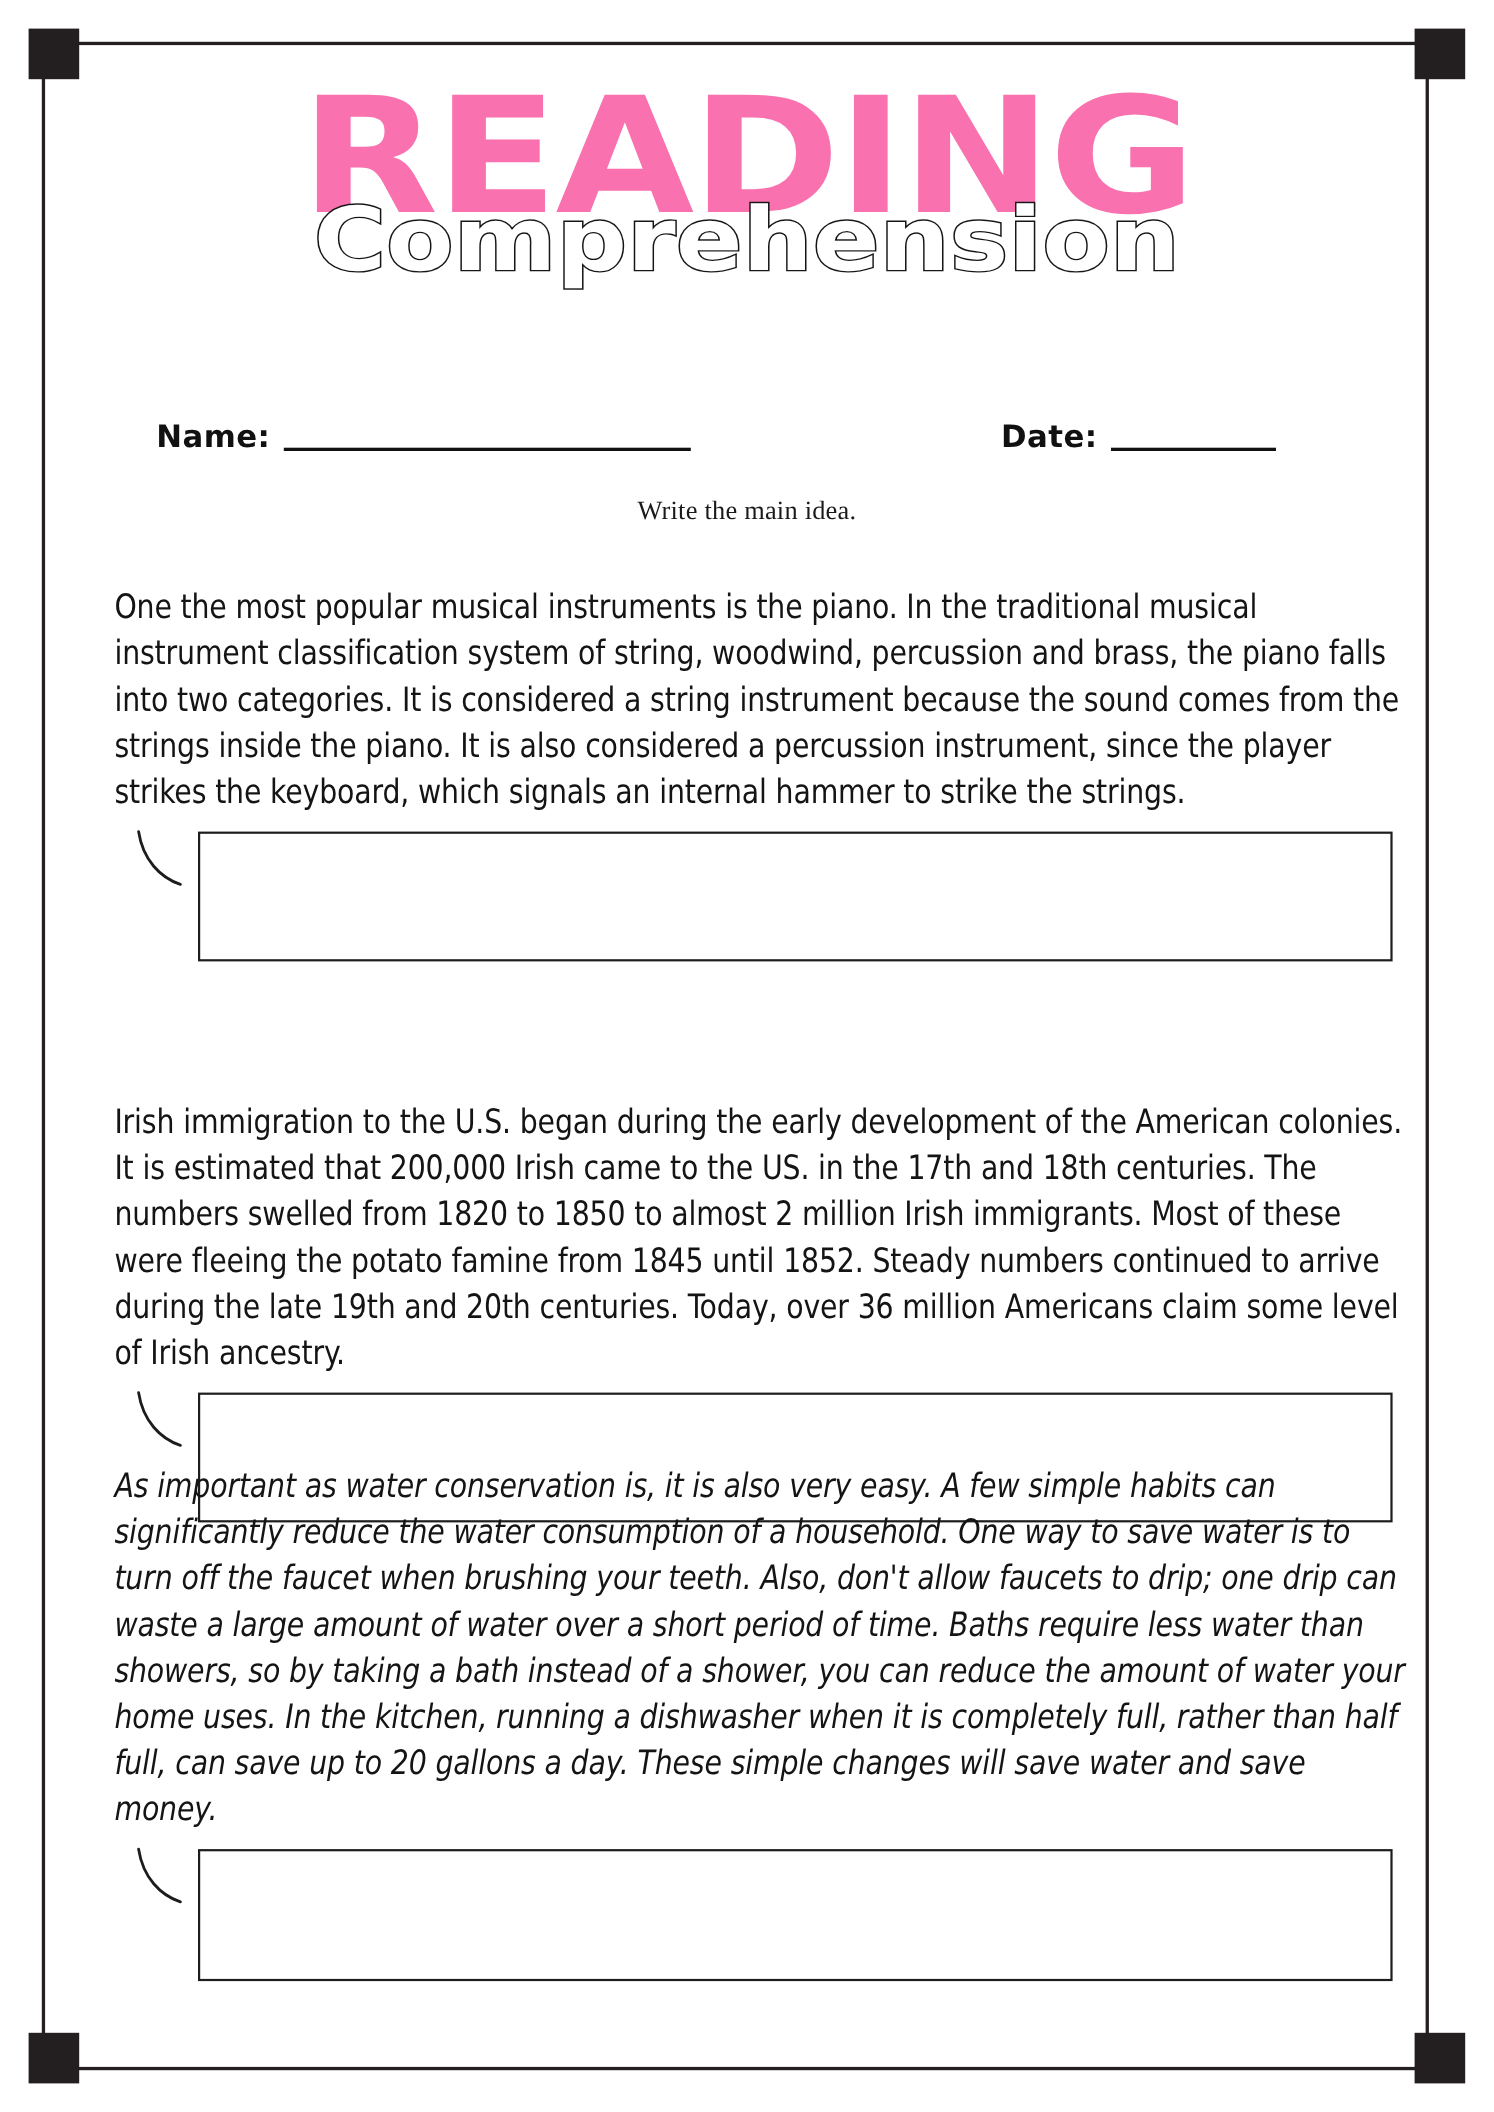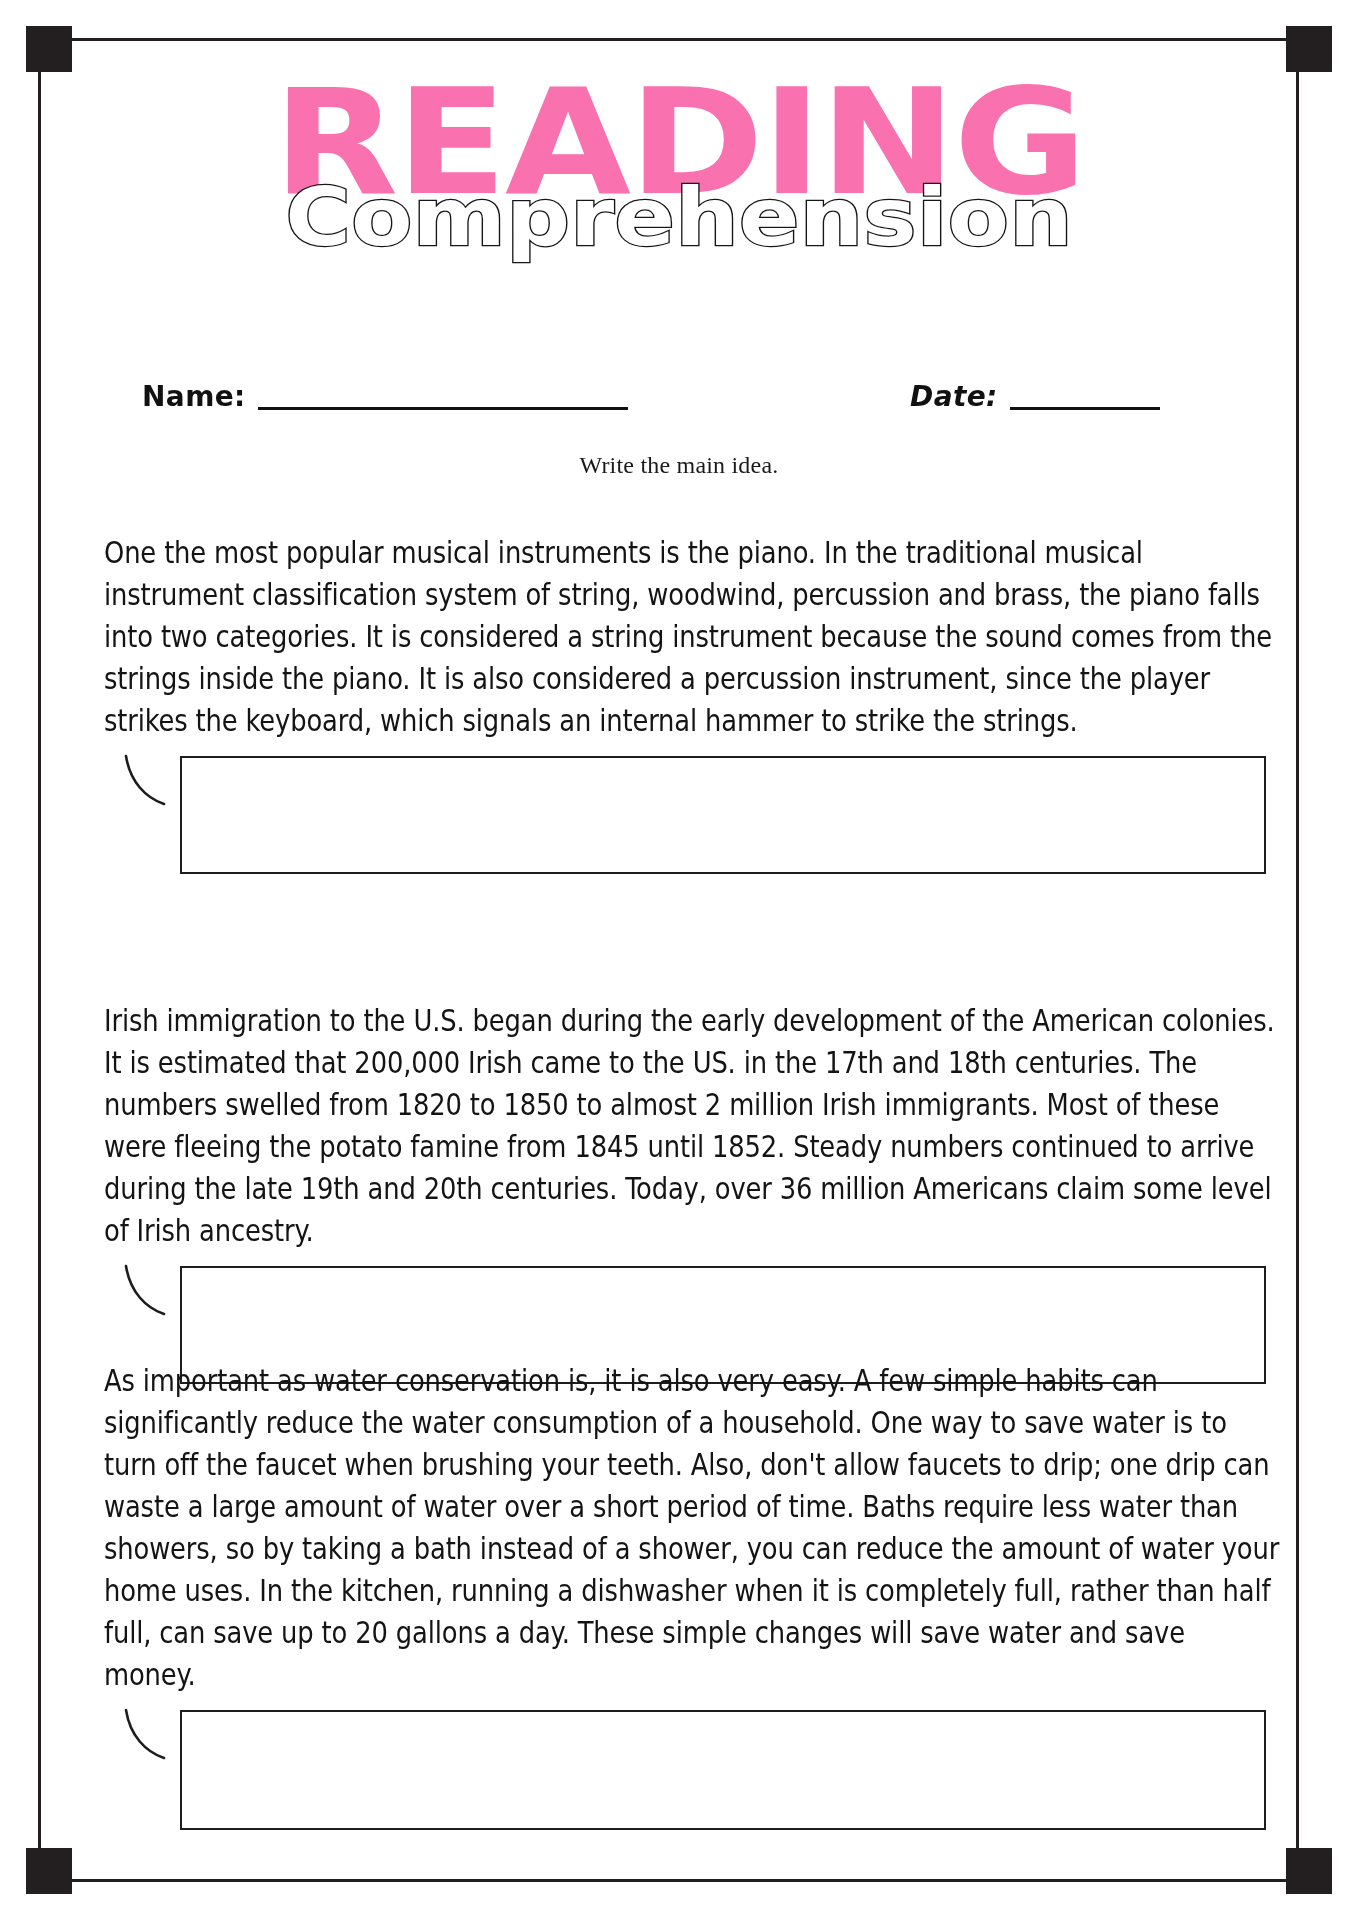--- a/index.html
+++ b/index.html
@@ -92,21 +92,21 @@
     width: 1110px;
     height: 44px;
   }
   .field-group {
     position: absolute;
     display: flex;
     align-items: center;
     gap: 12px;
   }
   .field-group.name-group { left: 42px;  top: 0; }
-  .field-group.date-group { left: 810px; top: 0; font-style: italic; }
+  .field-group.date-group { left: 810px; top: 0; }
 
   .field-label {
     font-family: "DejaVu Sans", sans-serif;
     font-size: 28px;
     font-weight: bold;
     color: #111111;
     letter-spacing: 0.4px;
     white-space: nowrap;
   }
   .field-rule {
@@ -132,21 +132,21 @@
 
   
   .section {
     position: absolute;
     left: 104px;
     width: 1180px;
     margin-top: 40px;
   }
   .section-1 { top: 492px; }
   .section-2 { top: 960px; }
-  .section-3 { top: 1320px; }
+  .section-3 { top: 1291px; font-style: italic; }
 
   .passage {
     font-family: "DejaVu Sans Condensed", "Liberation Sans Narrow", "Liberation Sans", sans-serif;
     font-size: 30.5px;
     line-height: 42px;
     color: #141414;
     letter-spacing: -0.15px;
     text-align: left;
     margin: 0 0 6px 0;
     transform: scaleX(0.94);

